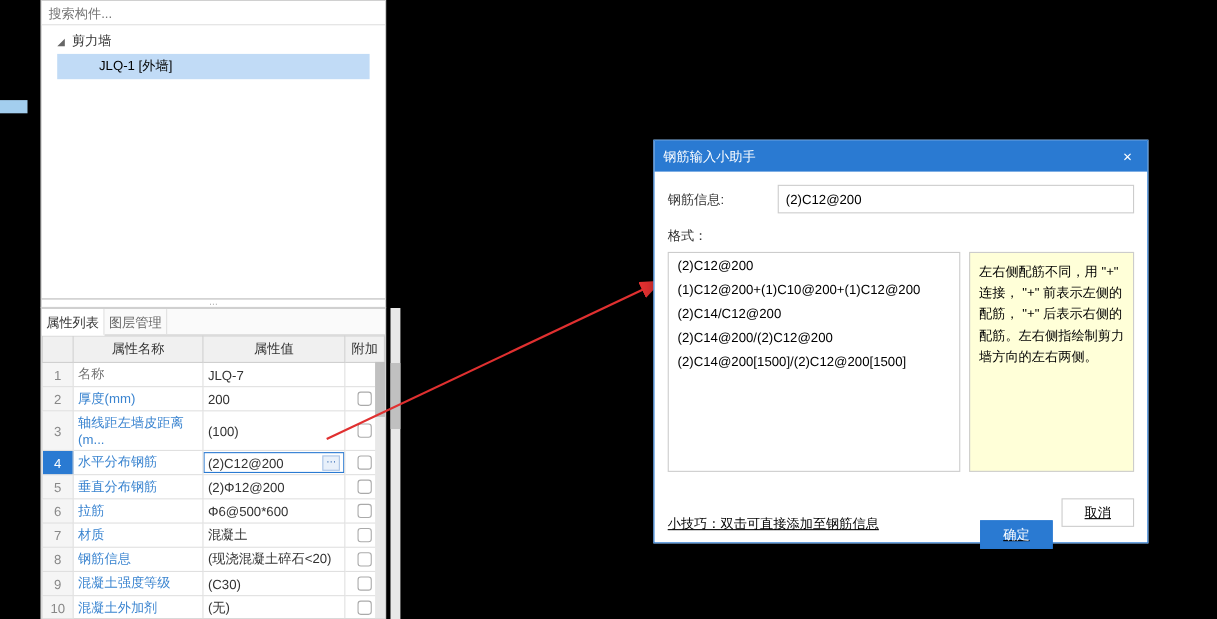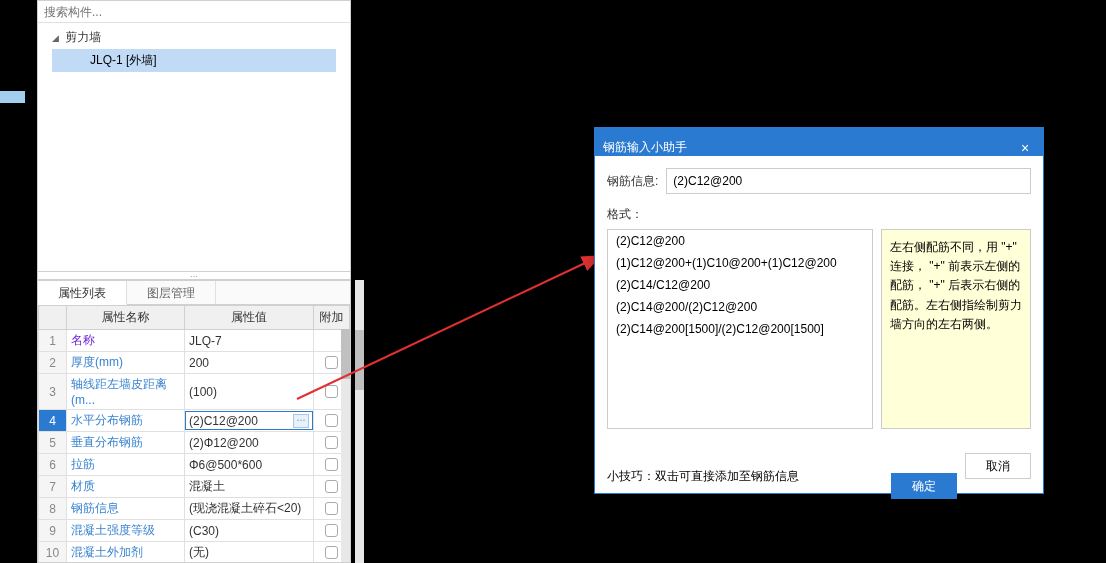--- a/index.html
+++ b/index.html
@@ -12,55 +12,55 @@
     
     .tree { padding: 4px 2px; font-size: 12px; }
     .tree-item { padding: 2px 0 2px 12px; color: #333; cursor: pointer; }
     .tree-arrow { display: inline-block; width: 8px; font-size: 9px; color: #666; margin-right: 2px; }
     .tree-child { padding: 3px 0 3px 38px; background: #c1dbf6; margin: 1px 12px; }
     
     .resize-handle { position: absolute; left: 37px; top: 272px; width: 314px; height: 8px; background: #fff; text-align: center; font-size: 8px; color: #999; border: 1px solid #d0d0d0; border-top: none; }
     
     .props-panel { position: absolute; left: 37px; top: 280px; width: 314px; height: 283px; background: #fff; border: 1px solid #d0d0d0; overflow: hidden; }
     .tabs { height: 24px; border-bottom: 1px solid #d0d0d0; display: flex; background: #fafafa; }
-    .tab { padding: 4px 20px; font-size: 12px; color: #666; cursor: pointer; border-right: 1px solid #e0e0e0; }
+    .tab { padding: 4px 4px; font-size: 12px; color: #666; cursor: pointer; border-right: 1px solid #e0e0e0; }
     .tab.active { background: #fff; color: #333; border-bottom: 1px solid #fff; margin-bottom: -1px; }
     
     .prop-table { width: 100%; border-collapse: collapse; font-size: 12px; }
     .prop-table th { background: #f0f0f0; border: 1px solid #d0d0d0; padding: 3px 4px; font-weight: normal; color: #333; }
     .prop-table th:first-child { width: 28px; }
     .prop-table th:nth-child(2) { width: 118px; }
     .prop-table th:last-child { width: 36px; }
     .prop-table td { border: 1px solid #e0e0e0; padding: 2px 4px; height: 21px; color: #333; }
     .prop-table td:first-child { background: #f5f5f5; text-align: center; color: #888; }
     .prop-table td:nth-child(2) { color: #3a84d0; }
-    .prop-table td.blacklabel { color: #6d28d9; }
+    .prop-table td.blacklabel { color: #737373; }
     .prop-table tr.active td:first-child { background: #2a7ad2; color: #fff; }
     .cell-input { border: 1px solid #2a7ad2; width: 100%; height: 19px; padding: 0 3px; font-size: 12px; display: flex; align-items: center; justify-content: space-between; }
     .ellipsis-btn { width: 16px; height: 14px; border: 1px solid #aac4e6; background: #e8f0fa; font-size: 9px; text-align: center; line-height: 11px; cursor: pointer; color: #3a6db5; }
     .checkbox { width: 13px; height: 13px; border: 1px solid #aaa; border-radius: 3px; margin: 0 auto; display: block; background: #fff; }
     
     .scroll-right { position: absolute; right: 0; top: 48px; width: 9px; height: 235px; background: #e8e8e8; }
     .scroll-thumb { position: absolute; top: 0; width: 9px; height: 50px; background: #c0c0c0; }
     
     .dialog { position: absolute; left: 594px; top: 127px; width: 450px; height: 367px; background: #fff; border: 1px solid #2a7ad2; box-shadow: 0 2px 10px rgba(0,0,0,0.3); }
-    .dlg-title { height: 28px; background: #2a7ad2; color: #fff; display: flex; align-items: flex-end; justify-content: space-between; padding: 0 8px; font-size: 12px; }
+    .dlg-title { height: 28px; background: #2a7ad2; color: #fff; display: flex; align-items: center; justify-content: space-between; padding: 0 8px; font-size: 12px; }
     .dlg-close { width: 20px; text-align: center; cursor: pointer; font-size: 14px; }
     .dlg-body { padding: 12px; font-size: 12px; }
-    .dlg-row { display: flex; align-items: center; margin-bottom: 12px; }
+    .dlg-row { display: flex; align-items: center; margin-bottom: 12px; gap: 41px; }
     .dlg-label { color: #333; }
     .dlg-input { flex: 1; margin-left: 8px; height: 26px; border: 1px solid #ccc; padding: 0 6px; font-size: 12px; }
     
     .fmt-area { display: flex; gap: 8px; }
     .fmt-list { flex: 1; border: 1px solid #ccc; height: 200px; overflow-y: auto; }
     .fmt-item { padding: 4px 8px; cursor: pointer; font-size: 12px; }
     .fmt-item.sel { background: #c1dbf6; }
     .fmt-tip { width: 150px; border: 1px solid #ccc; background: #ffffd8; padding: 8px; font-size: 12px; line-height: 1.6; height: 200px; }
     
-    .dlg-foot { display: flex; justify-content: space-between; align-items: center; padding: 12px; font-size: 12px; }
+    .dlg-foot { display: flex; justify-content: space-between; align-items: center; padding: 12px; font-size: 12px; text-decoration: underline; }
     .dlg-btns { display: flex; gap: 8px; }
     .btn { width: 66px; height: 26px; border: 1px solid #ccc; background: #fff; font-size: 12px; cursor: pointer; }
     .btn.primary { background: #2a7ad2; color: #fff; border-color: #2a7ad2; margin-top: 20px; }
     
     .arrow-line { position: absolute; pointer-events: none; }
 
     .outer-scroll { position: absolute; left: 355px; top: 280px; width: 9px; height: 283px; background: #e8e8e8; }
     .outer-scroll-thumb { position: absolute; top: 50px; width: 9px; height: 60px; background: #c0c0c0; }
   </style>
 </head>

